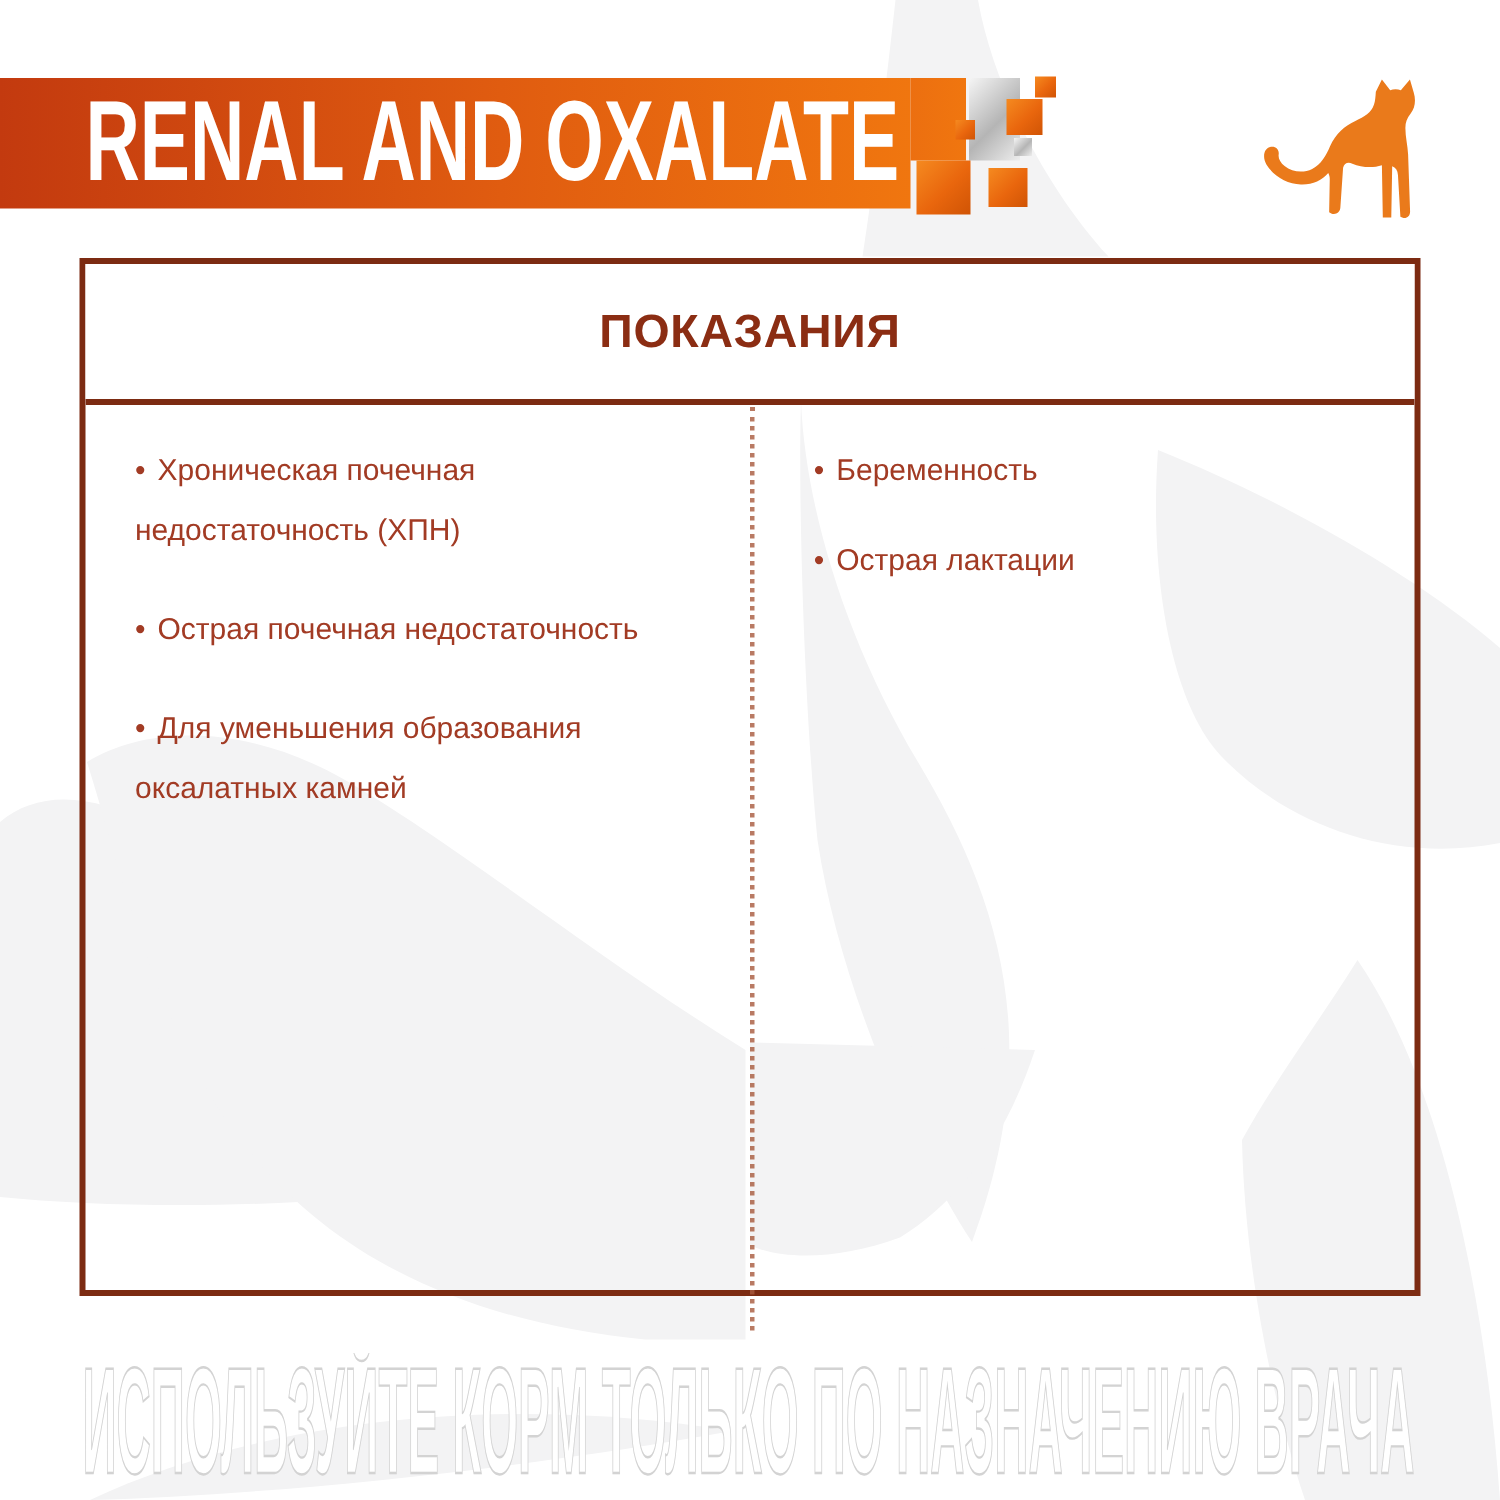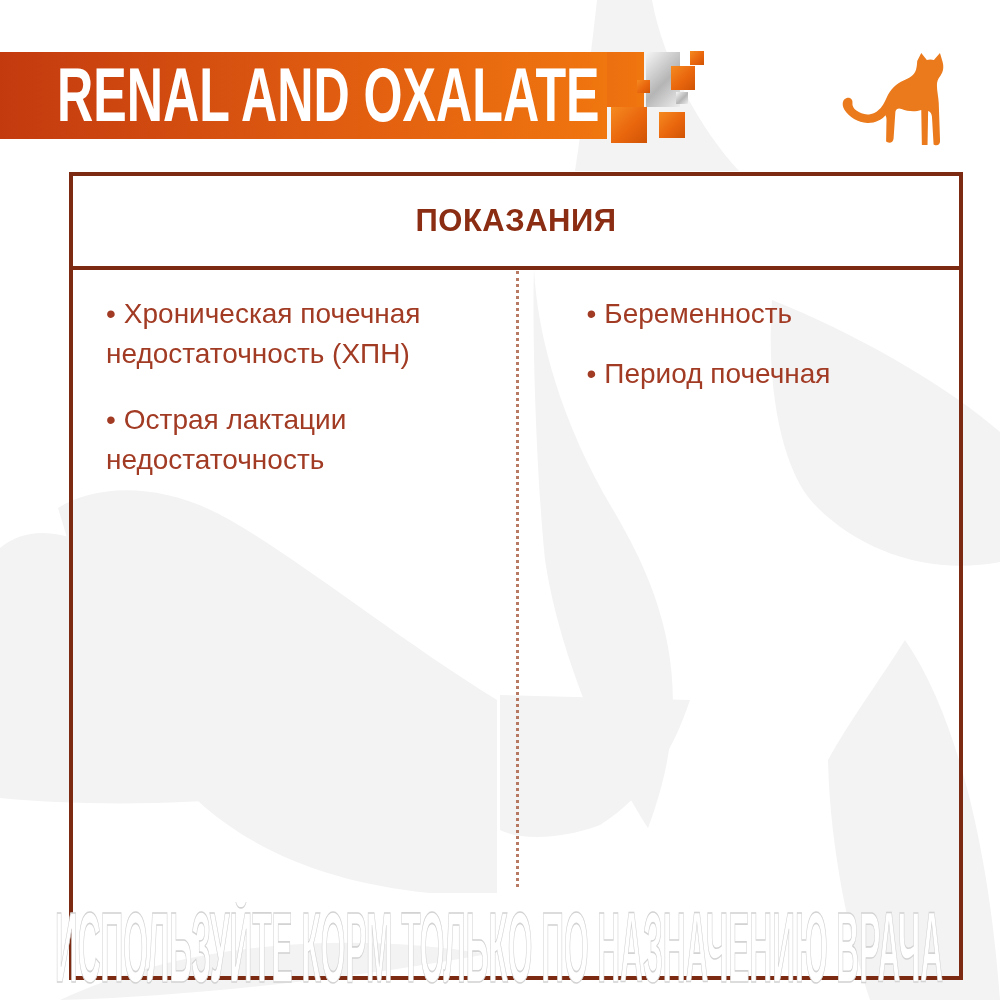--- a/index.html
+++ b/index.html
@@ -34,40 +34,40 @@
     color:#ffffff;font-size:76px;font-weight:700;letter-spacing:0px;white-space:nowrap;
     transform:scaleX(0.66);transform-origin:left center;
   }
   .sq{position:absolute;z-index:4;}
   .sq.or{background:linear-gradient(135deg,#f58a20 0%,#e9660d 55%,#d05405 100%);}
   .sq.ag{background:linear-gradient(135deg,#f5f5f5 0%,#b5b5b5 55%,#ededed 100%);}
   
   .cat{position:absolute;left:840px;top:52px;width:112px;height:97px;z-index:4;}
   
   .ptable{
-    position:absolute;left:69px;top:172px;width:894px;height:808px;z-index:2;
+    position:absolute;left:53px;top:172px;width:894px;height:692px;z-index:2;
     border:4px solid var(--border);box-sizing:border-box;background:transparent;
   }
   .thead{
     display:flex;height:90px;border-bottom:4px solid var(--border);
     box-sizing:content-box;background:#ffffff;
   }
   .th{
     flex:1;display:flex;align-items:center;justify-content:center;
     color:var(--head-text);font-size:31px;font-weight:700;letter-spacing:.5px;
   }
   .tbody{position:relative;display:flex;height:625px;}
   .col{flex:1;box-sizing:border-box;padding-top:24px;}
   .col.left{padding-left:33px;padding-right:28px;}
   .col.right{padding-left:44px;padding-right:20px;}
   .item{
-    margin:0 0 26px 0;color:var(--body-text);font-size:28px;line-height:40px;
+    margin:0 0 26px 0;color:var(--body-text);font-size:20px;line-height:40px;
     max-width:390px;
   }
-  .col.right .item{margin-bottom:20px;margin-left:28px;}
+  .col.right .item{margin-bottom:20px;}
   .blt{margin-right:8px;}
   .divider{
     position:absolute;left:50%;top:1px;height:616px;width:0;
     border-left:3px dotted var(--dot);opacity:.8;
   }
   
   .watermark{position:absolute;left:53px;top:902px;width:894px;height:96px;z-index:5;}
   .watermark text{
     font-family:"Liberation Sans", sans-serif;font-weight:700;
   }
@@ -117,26 +117,27 @@
          C75.6,15 75.8,12 76,9 Z" fill="#ea7a1b"></path>
   </svg>
 
   <div class="ptable">
     <div class="thead">
       <div class="th">ПОКАЗАНИЯ</div>
     </div>
     <div class="tbody">
       <div class="col left">
         <p class="item"><span class="blt">•</span><span>Хроническая почечная недостаточность (ХПН)</span></p>
-        <p class="item"><span class="blt">•</span><span>Острая лактации недостаточность</span></p>
+        <p class="item"><span class="blt">•</span><span>Острая почечная недостаточность</span></p>
+        <p class="item"><span class="blt">•</span><span>Для уменьшения образования оксалатных камней</span></p>
       </div>
       <div class="divider"></div>
       <div class="col right">
         <p class="item"><span class="blt">•</span><span>Беременность</span></p>
-        <p class="item"><span class="blt">•</span><span>Период почечная</span></p>
+        <p class="item"><span class="blt">•</span><span>Острая лактации</span></p>
       </div>
     </div>
   </div>
 
   <svg class="watermark" viewBox="0 0 894 96" aria-hidden="true">
     <text x="2" y="80" font-size="101" textLength="888" lengthAdjust="spacingAndGlyphs" fill="#ffffff" stroke-width="1.6" stroke="#d3d3d3">ИСПОЛЬЗУЙТЕ КОРМ ТОЛЬКО ПО НАЗНАЧЕНИЮ ВРАЧА</text>
   </svg>
 
 </div>
 

